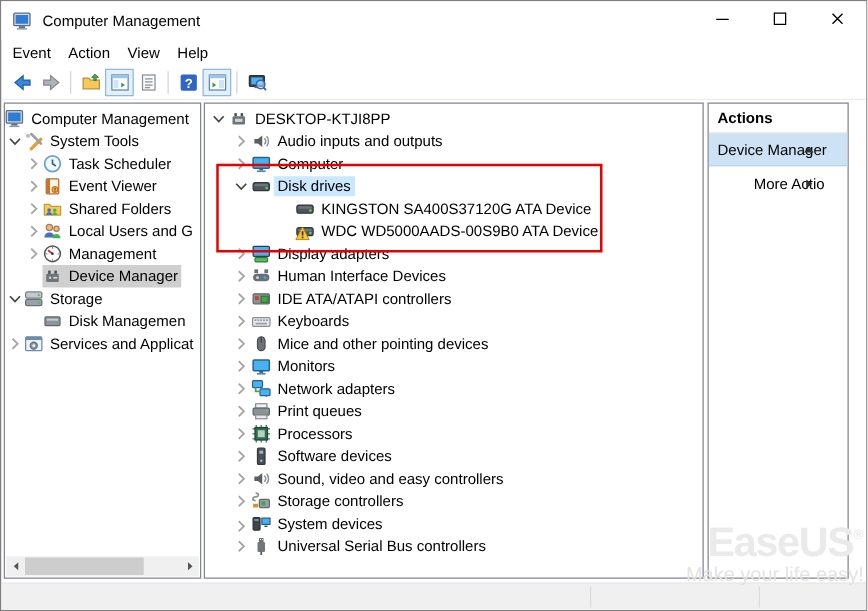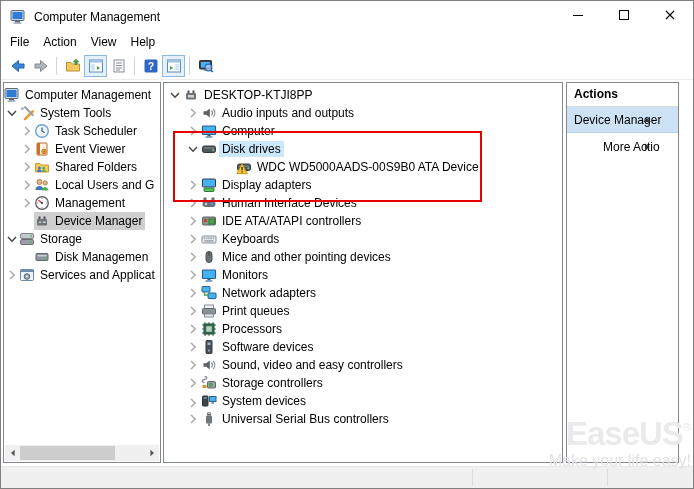--- a/index.html
+++ b/index.html
@@ -84,21 +84,21 @@
         </div>
       <div class="wbtn">
           <span><svg viewBox="0 0 16 16" width="16" height="16">
               <path d="M4 4l8 8M12 4l-8 8" stroke="#000" stroke-width="1.1"></path>
             </svg></span>
         </div>
     </div>
   </div>
 
   <div class="menubar" id="menubar">
-      <div class="menu-item">File</div>
+      <div class="menu-item">Event</div>
       <div class="menu-item">Action</div>
       <div class="menu-item">View</div>
       <div class="menu-item">Help</div>
     </div>
 
   <div class="toolbar" id="toolbar">
       <div class="tbtn">
         <span style="display: inline-flex; width: 16px; height: 16px;">
           <svg viewBox="0 0 16 16" width="16" height="16">
             <path d="M8.5 2.5 2 8l6.5 5.5V10H14V6H8.5z" fill="#3b86d6" stroke="#1f5fa8"></path>
@@ -448,20 +448,33 @@
           </span>
         </div>
         <div class="trow" style="padding-left: 56px;">
           <span class="chev" style="width: 16px;"></span>
           <span class="selwrap">
             <span class="ticon">
               <svg viewBox="0 0 16 16" width="16" height="16">
                 <rect x="1.5" y="5" width="13" height="6.5" rx="1.8" fill="#4f555b" stroke="#33383d"></rect>
                 <rect x="2.5" y="6" width="11" height="2" rx="1" fill="#6d747b"></rect>
                 <circle cx="12.3" cy="9.3" r="1" fill="#5fd671"></circle>
+              </svg>
+            </span>
+            <span class="lbl">KINGSTON SA400S37120G ATA Device</span>
+          </span>
+        </div>
+        <div class="trow" style="padding-left: 56px;">
+          <span class="chev" style="width: 16px;"></span>
+          <span class="selwrap">
+            <span class="ticon">
+              <svg viewBox="0 0 16 16" width="16" height="16">
+                <rect x="1.5" y="5" width="13" height="6.5" rx="1.8" fill="#4f555b" stroke="#33383d"></rect>
+                <rect x="2.5" y="6" width="11" height="2" rx="1" fill="#6d747b"></rect>
+                <circle cx="12.3" cy="9.3" r="1" fill="#5fd671"></circle>
                 <path d="M6 4.5 11.3 14.7H.7z" fill="#f8c731" stroke="#b8860b" stroke-width="0.8"></path>
                 <rect x="5.4" y="8" width="1.3" height="3.4" fill="#3a2a00"></rect>
                 <rect x="5.4" y="12.3" width="1.3" height="1.3" fill="#3a2a00"></rect>
               </svg>
             </span>
             <span class="lbl">WDC WD5000AADS-00S9B0 ATA Device</span>
           </span>
         </div>
         <div class="trow" style="padding-left: 21px;">
           <span class="chev" style="width: 16px;">

